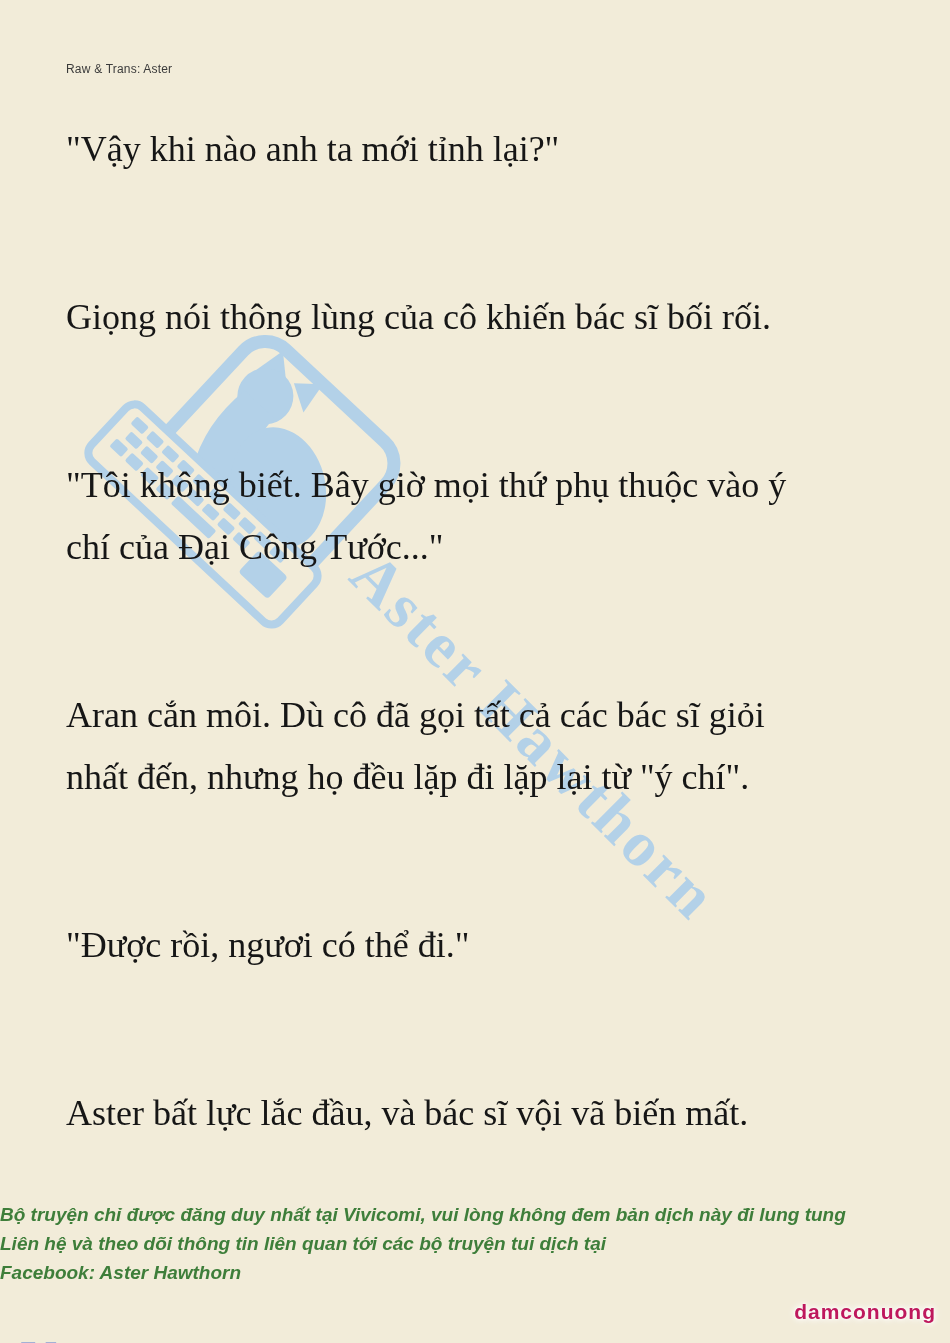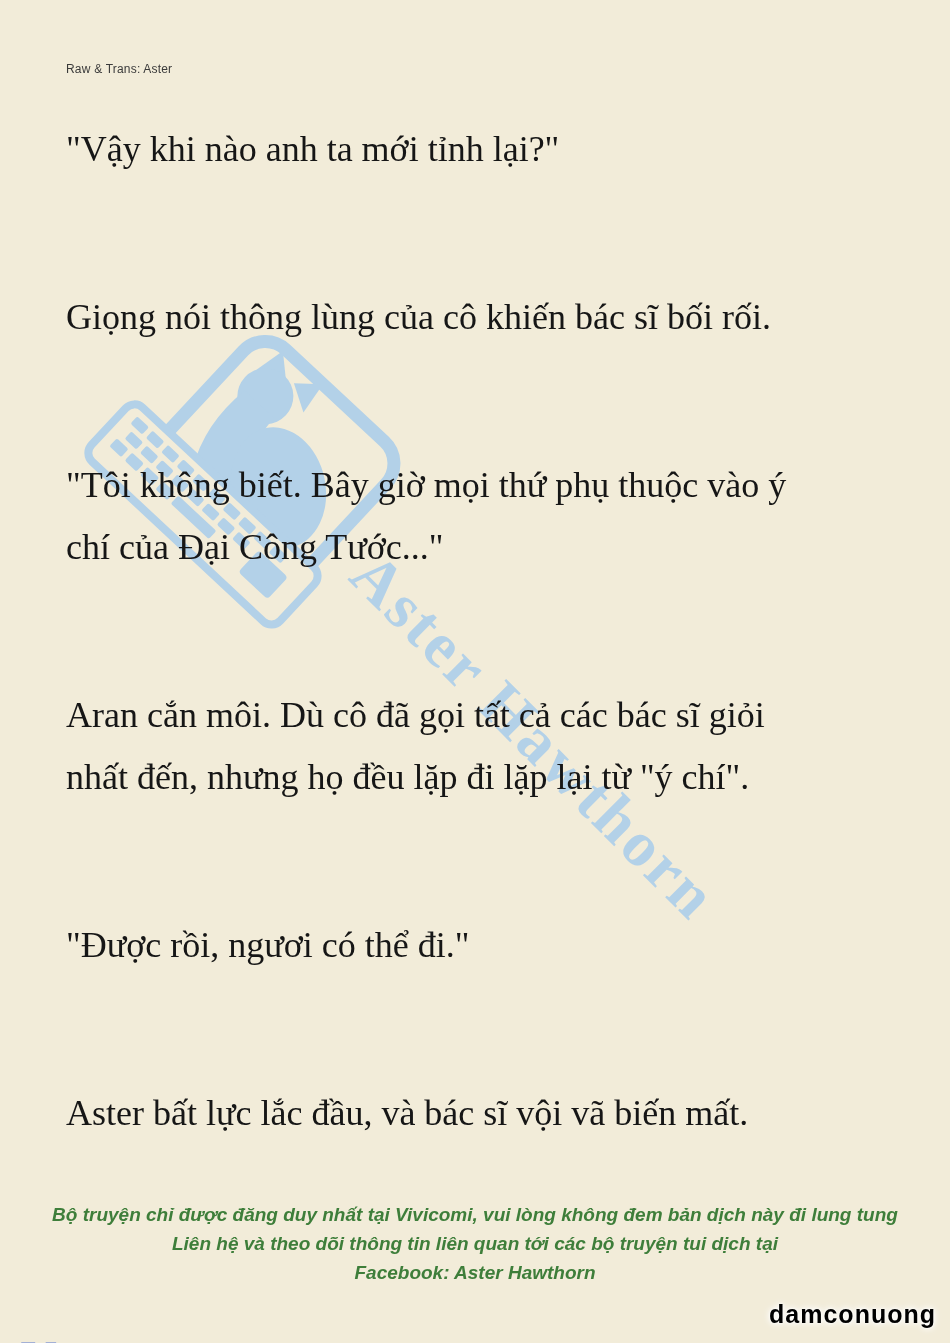--- a/index.html
+++ b/index.html
@@ -31,39 +31,39 @@
   .wm-text{
     position:absolute;left:388px;top:538px;
     transform:rotate(45deg);transform-origin:0 0;
     font-family:"Liberation Serif", serif;
     font-weight:700;font-size:64px;letter-spacing:3px;
     color:#b3d1e8;white-space:nowrap;
   }
   
   .footer{
     position:absolute;left:0;right:0;top:1200px;
-    text-align:center;z-index:2;
+    z-index:2;
     font-family:"Liberation Sans", sans-serif;
     font-style:italic;font-weight:bold;
     font-size:19px;line-height:29px;color:#3e7e3a;
   }
   .branding-left{
     position:absolute;left:18px;top:1284px;z-index:2;
     font-family:"Liberation Serif", serif;
     font-style:italic;font-weight:bold;
     font-size:34px;letter-spacing:1px;color:#a3b0d6;
     text-shadow:1px 1px 0 #dfe3f0;
     margin-top:46px;
   }
   .branding-left::first-letter{font-size:52px;}
   .branding-right{
     position:absolute;right:14px;top:1300px;z-index:2;
     font-family:"Liberation Sans", sans-serif;
-    font-weight:bold;font-size:25px;letter-spacing:1px;
-    color:#000000;
+    font-weight:bold;font-size:21px;letter-spacing:1px;
+    color:#be185d;
     text-shadow:0 0 3px #ffffff,0 0 6px #ffffff,0 0 10px #ffffff;
     margin-left:30px;
   }
 </style>
 </head>
 <body>
 
 <div class="page">
 
   <div class="watermark">

